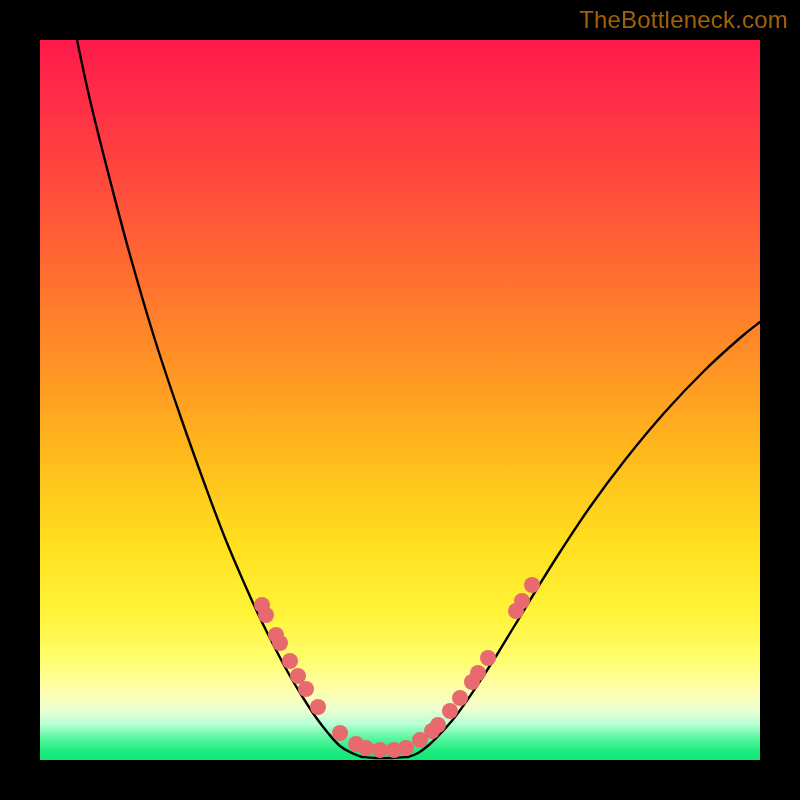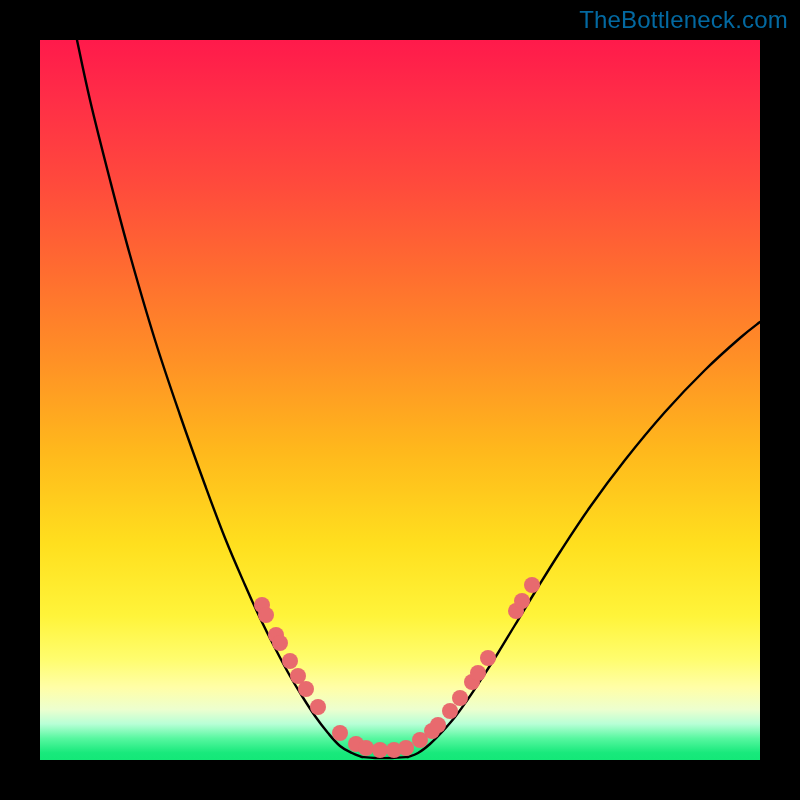--- a/index.html
+++ b/index.html
@@ -42,21 +42,21 @@
       #18e97c 99%,
       #14e878 100%
     );
   }
   .watermark {
     position: absolute;
     top: 6px;
     right: 12px;
     font-size: 24px;
     font-weight: 500;
-    color: #0369a1;
+    color: #a16207;
     letter-spacing: 0.2px;
     user-select: none;
   }
   svg.curve {
     position: absolute;
     left: 0;
     top: 0;
     width: 720px;
     height: 720px;
   }

